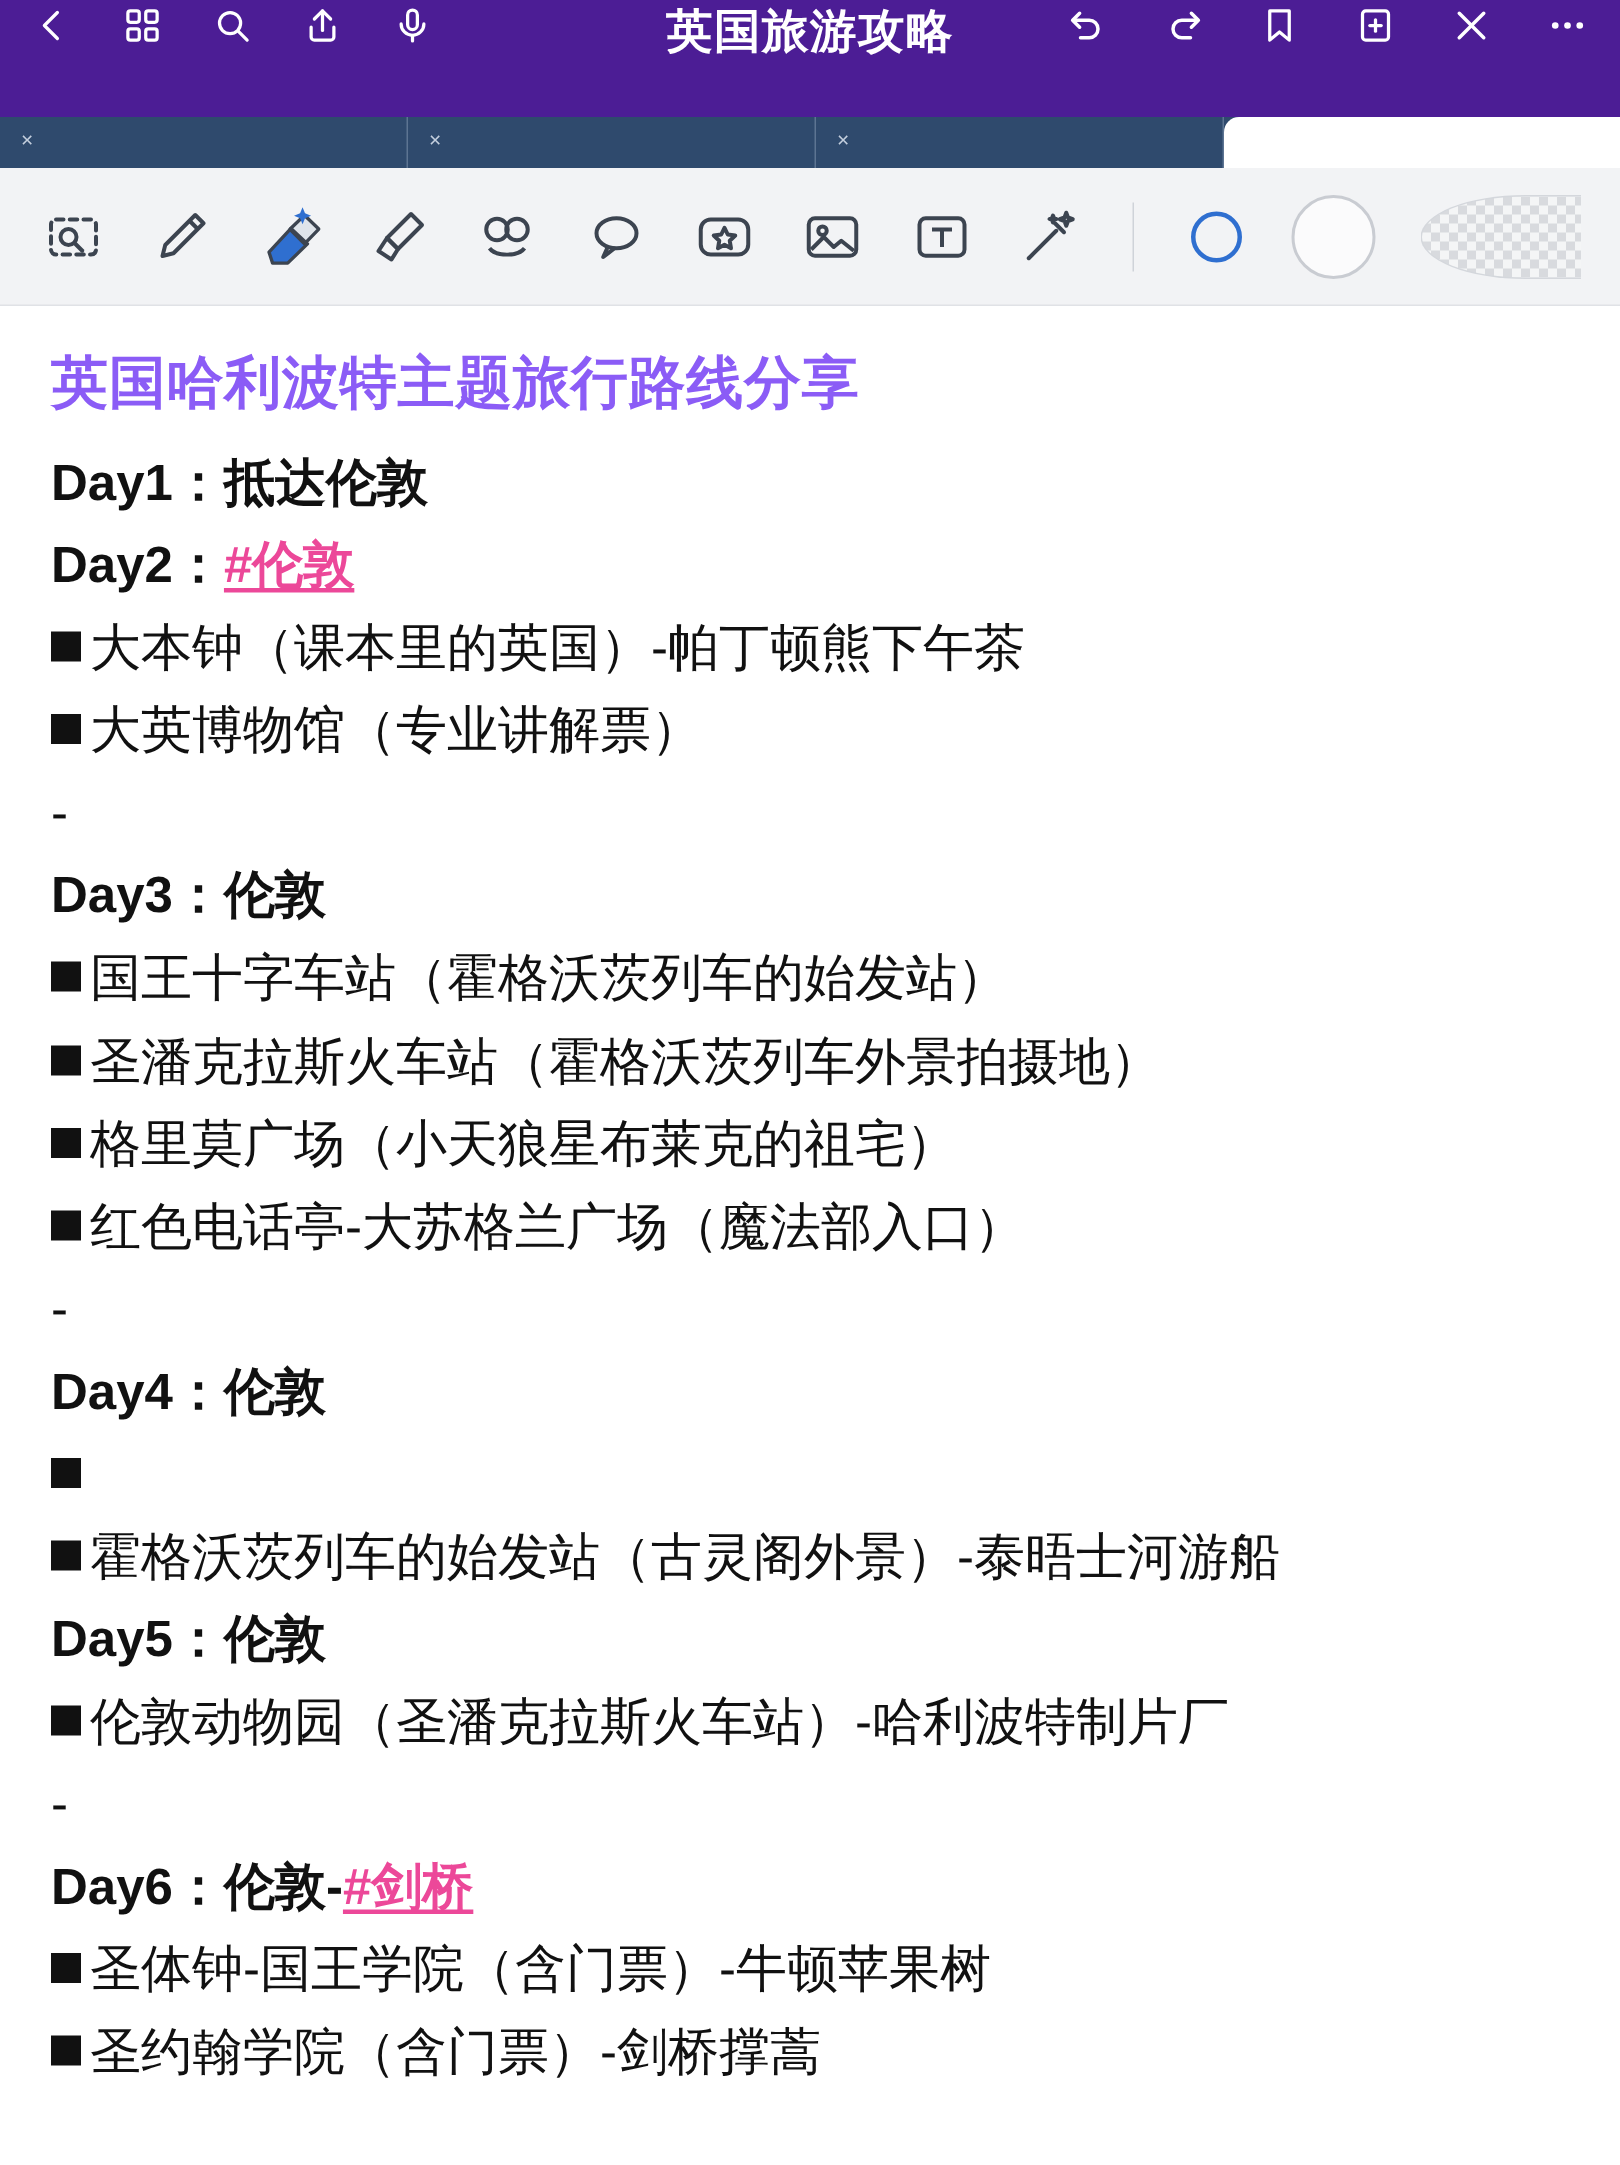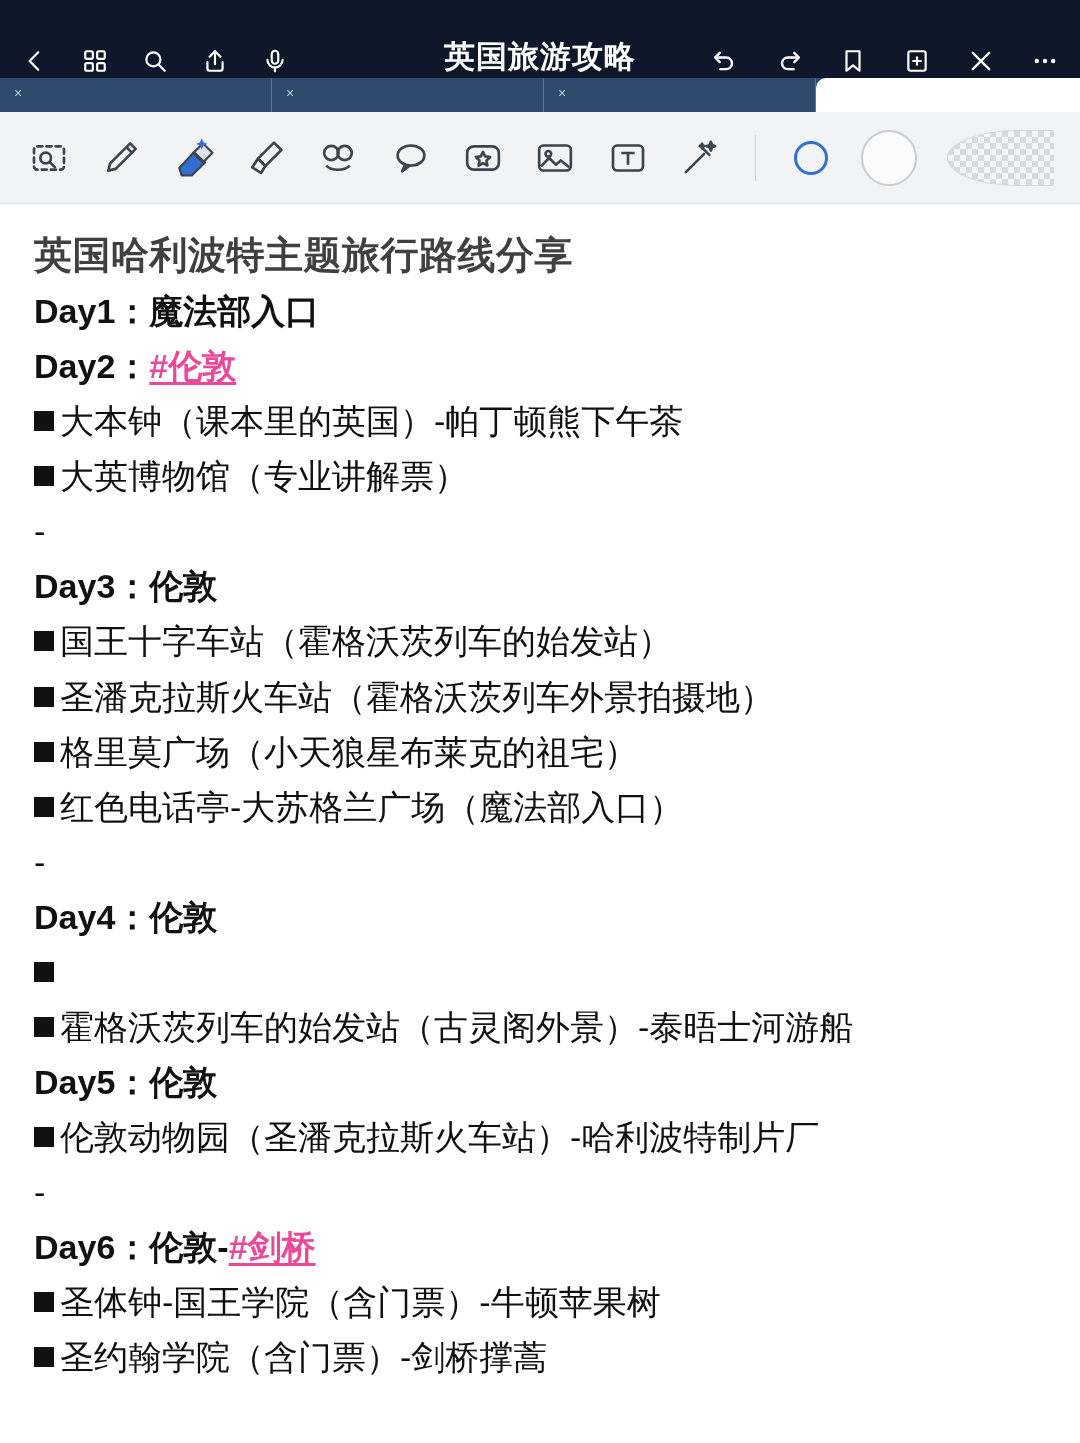--- a/index.html
+++ b/index.html
@@ -8,23 +8,23 @@
     width: 1080px; height: 1443px;
     background: #ffffff;
     font-family: "Liberation Sans", sans-serif;
     overflow: hidden;
   }
 
   
   .titlebar {
     position: relative;
     height: 78px;
-    background: #0f172a;
+    background: #4c1d95;
     display: flex;
-    align-items: flex-end;
+    align-items: flex-start;
     padding: 0 18px;
     color: #ffffff;
   }
   .tb-left, .tb-right {
     display: flex;
     align-items: center;
     gap: 26px;
   }
   .tb-right { margin-left: auto; gap: 30px; }
   .tb-icon {
@@ -119,24 +119,24 @@
     border-right: none;
     margin-left: 4px;
   }
 
   
   .note {
     padding: 26px 34px 0 34px;
     color: #111111;
   }
   .note-title {
-    color: #404040;
+    color: #8b5cf6;
     font-size: 38px;
     font-weight: 600;
-    margin-bottom: 3px;
+    margin-bottom: 14px;
     letter-spacing: 0.5px;
   }
   .line {
     font-size: 34px;
     line-height: 1.62;
     white-space: nowrap;
   }
   .line.day { font-weight: 700; }
   .line.day .dayword { font-family: Liberation Sans, sans-serif; font-weight: 700; }
   .bullet-sq {
@@ -328,21 +328,21 @@
   <div class="tool" style="width:64px">
     <div class="circle-lg"></div>
   </div>
   <div class="swatch"></div>
 </div>
 
 <div class="note">
   <div class="note-title">英国哈利波特主题旅行路线分享</div>
 
   <div class="line day">
-    <span class="dayword">Day</span><span class="dayword">1</span><span>：</span><span>魔法部入口</span>
+    <span class="dayword">Day</span><span class="dayword">1</span><span>：</span><span>抵达伦敦</span>
   </div>
 
   <div class="line day">
     <span class="dayword">Day</span><span class="dayword">2</span><span>：</span><span class="link">#伦敦</span>
   </div>
 
   <div class="line">
     <span class="bullet-sq"></span><span>大本钟（课本里的英国）-帕丁顿熊下午茶</span>
   </div>
 

